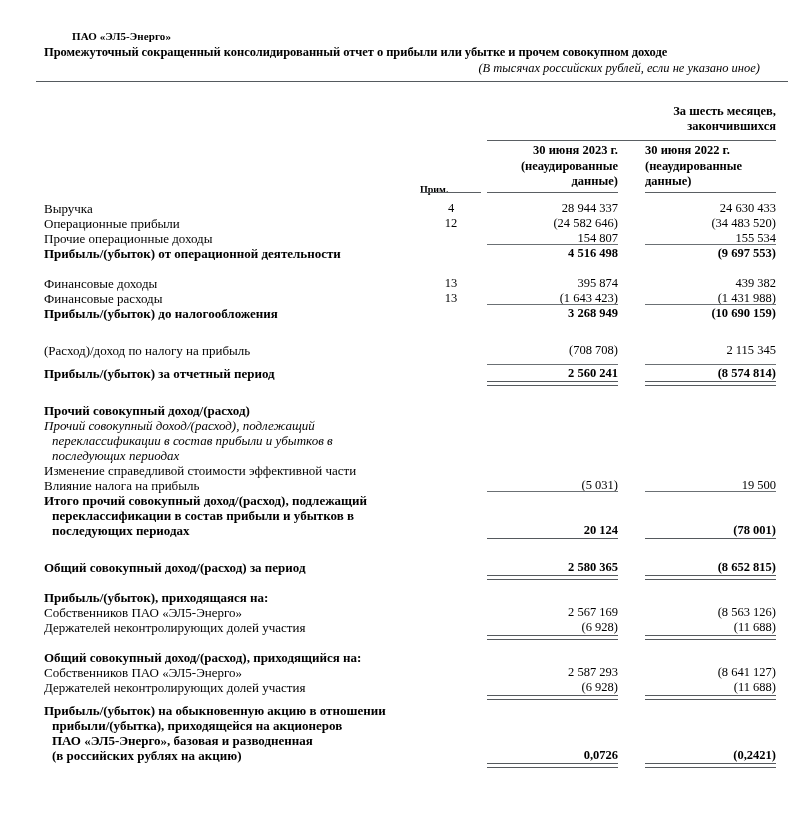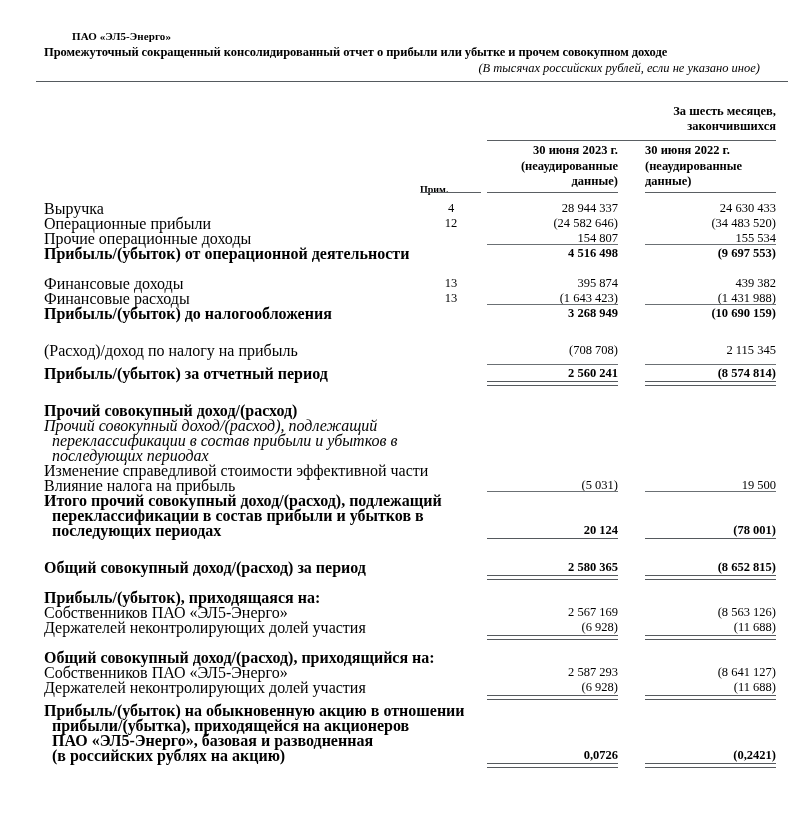--- a/index.html
+++ b/index.html
@@ -148,21 +148,21 @@
   }
   .row {
     position: relative;
     height: 15px;
   }
   .lbl {
     position: absolute;
     left: 44px;
     top: 0;
     width: 372px;
-    font-size: 16px;
+    font-size: 13px;
     line-height: 15px;
     white-space: nowrap;
   }
   .lbl.bold { font-weight: bold; }
   .lbl.ital { font-style: italic; }
   .lbl.ind  { left: 52px; }
   .note {
     position: absolute;
     left: 420px;
     top: 0;

